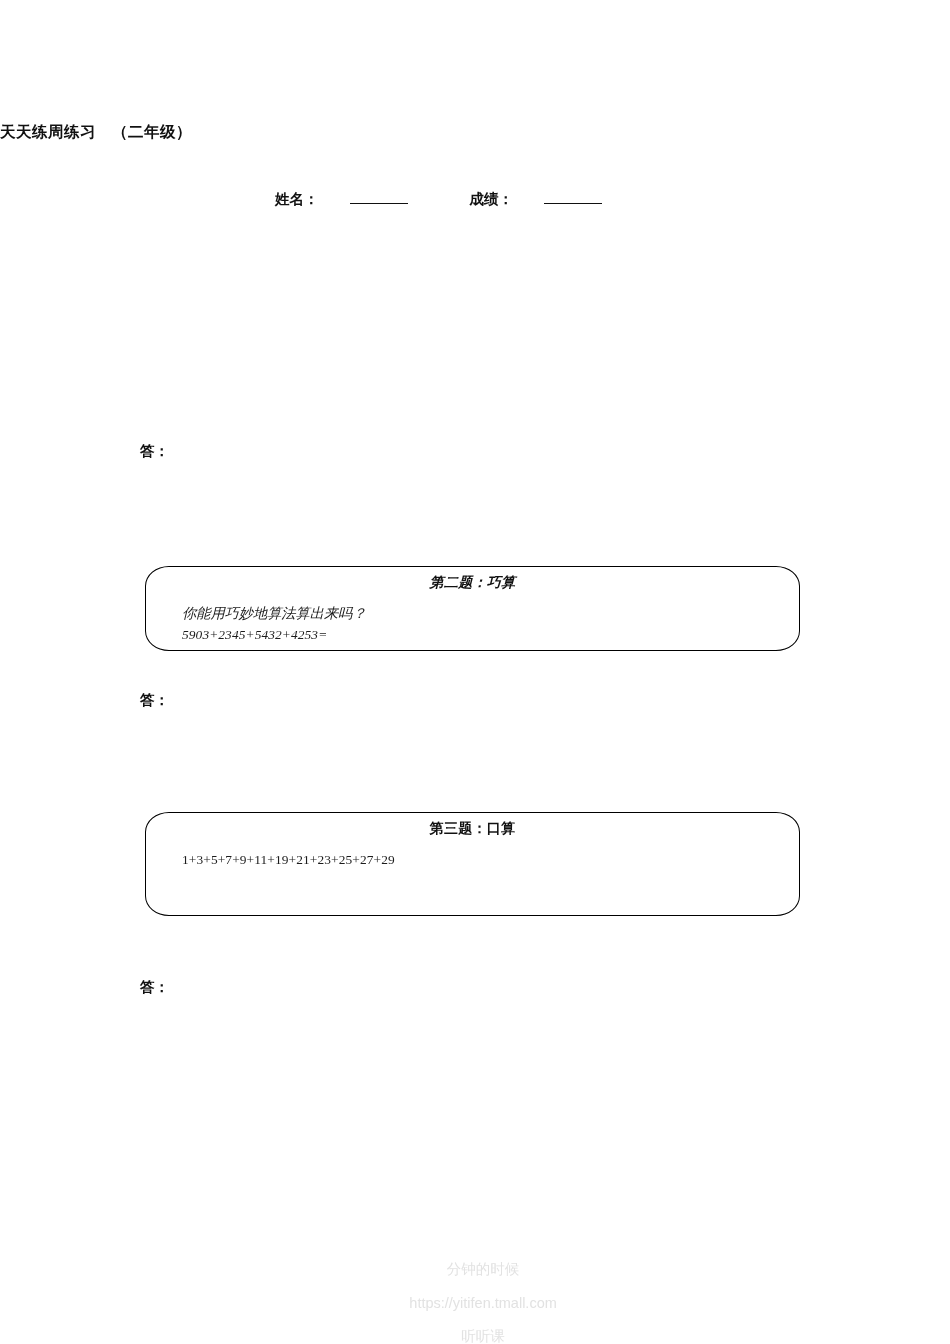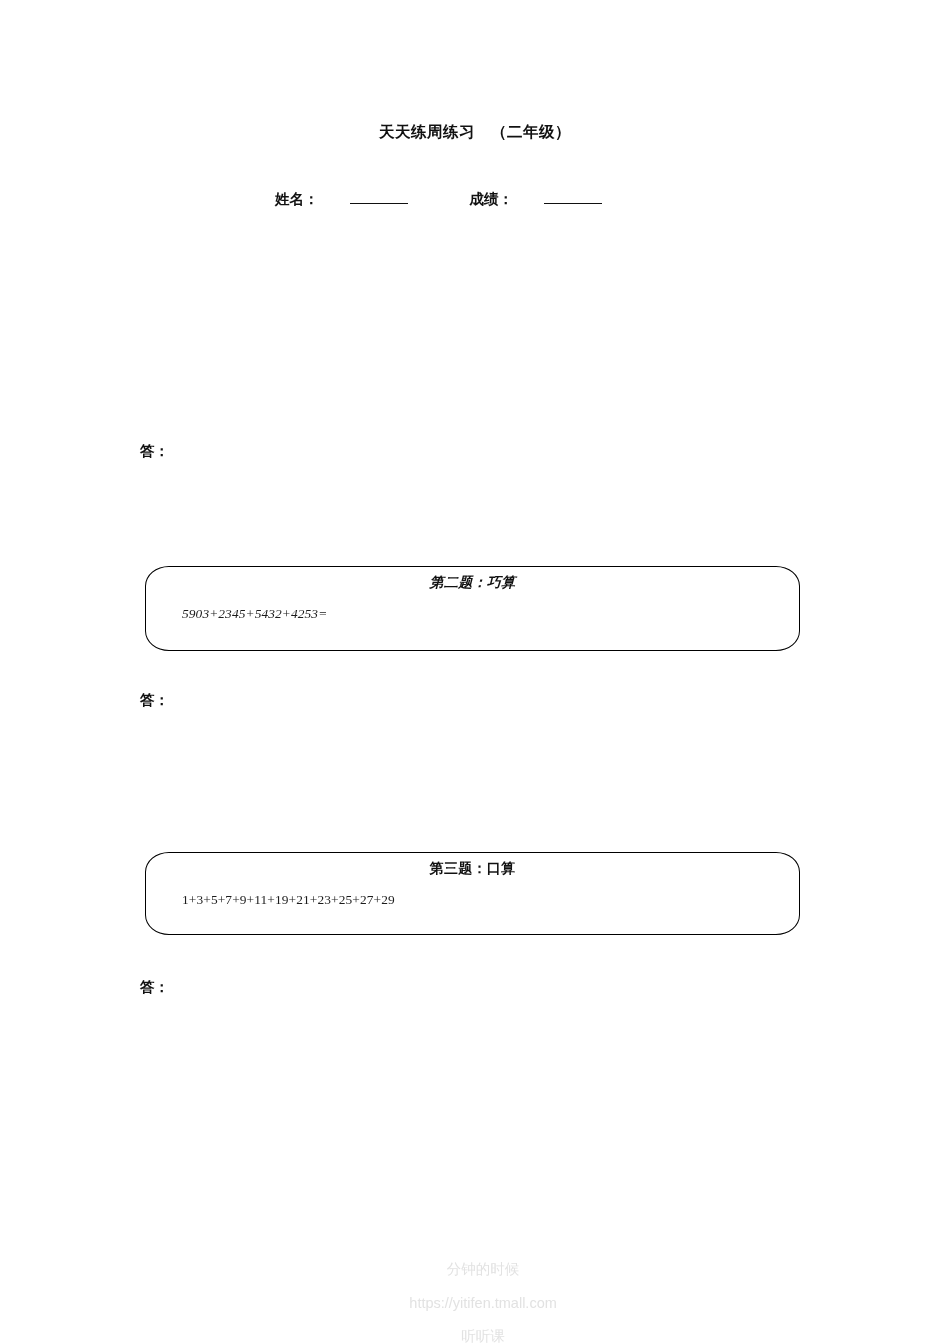--- a/index.html
+++ b/index.html
@@ -22,21 +22,21 @@
     width: 950px;
     height: 1344px;
   }
 
   
   .doc-title {
     position: absolute;
     top: 122px;
     left: 0;
     width: 950px;
-    text-align: center;
+    text-align: left;
     font-family: "Liberation Sans", "DejaVu Sans", sans-serif;
     font-weight: bold;
     font-size: 15.5px;
     letter-spacing: 0.5px;
     color: #111;
   }
 
   
   .id-row {
     position: absolute;
@@ -69,21 +69,21 @@
     position: absolute;
     left: 145px;
     width: 655px;
     box-sizing: border-box;
     border: 1.1px solid #000000;
     border-radius: 24px / 20px;
     background: #ffffff;
   }
   .qbox-1 { top: 263px;  height: 156px; }
   .qbox-2 { top: 566px;  height: 85px; font-style: italic; }
-  .qbox-3 { top: 852px;  height: 83px;  }
+  .qbox-3 { top: 812px;  height: 104px;  }
 
   .q-heading {
     text-align: center;
     font-family: "Liberation Sans", "DejaVu Sans", sans-serif;
     font-weight: bold;
     font-size: 14px;
     color: #111;
     padding-top: 7px;
     letter-spacing: 0.3px;
   }
@@ -164,20 +164,21 @@
       <span class="id-blank"></span>
     </div>
   </div>
 
 
   <div class="answer-label ans-1">答：</div>
 
   <div class="qbox qbox-2">
     <div class="q-heading">第二题：巧算</div>
     <div class="q-body plain">
+      <span class="q-line">你能用巧妙地算法算出来吗？</span>
       <span class="mono-sum">5903+2345+5432+4253=</span>
     </div>
   </div>
 
   <div class="answer-label ans-2">答：</div>
 
   <div class="qbox qbox-3">
     <div class="q-heading">第三题：口算</div>
     <div class="q-body plain">
       <span class="mono-sum">1+3+5+7+9+11+19+21+23+25+27+29</span>

